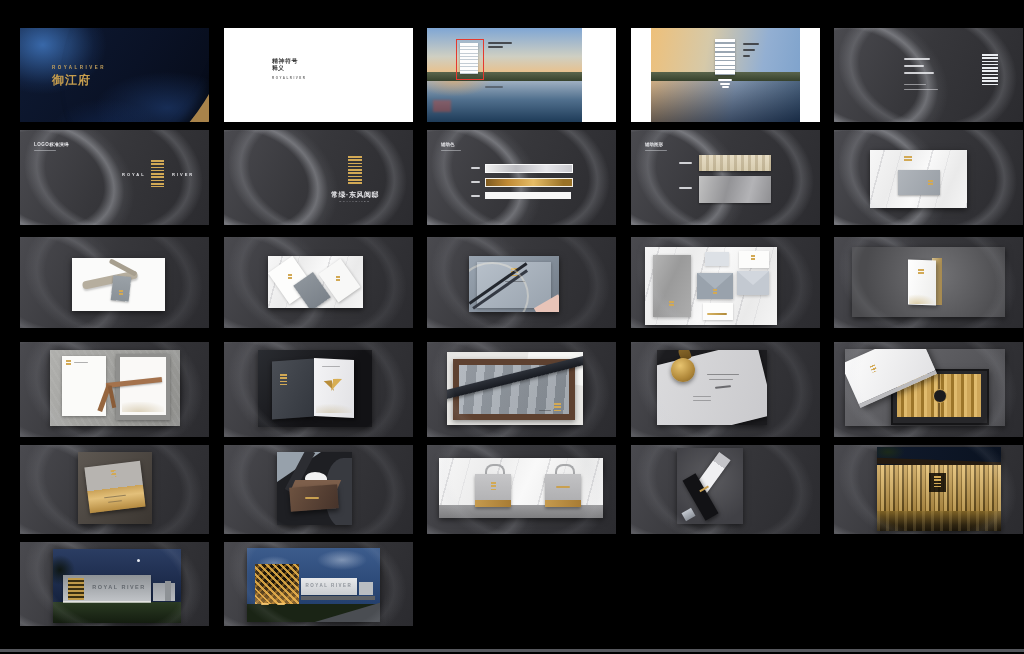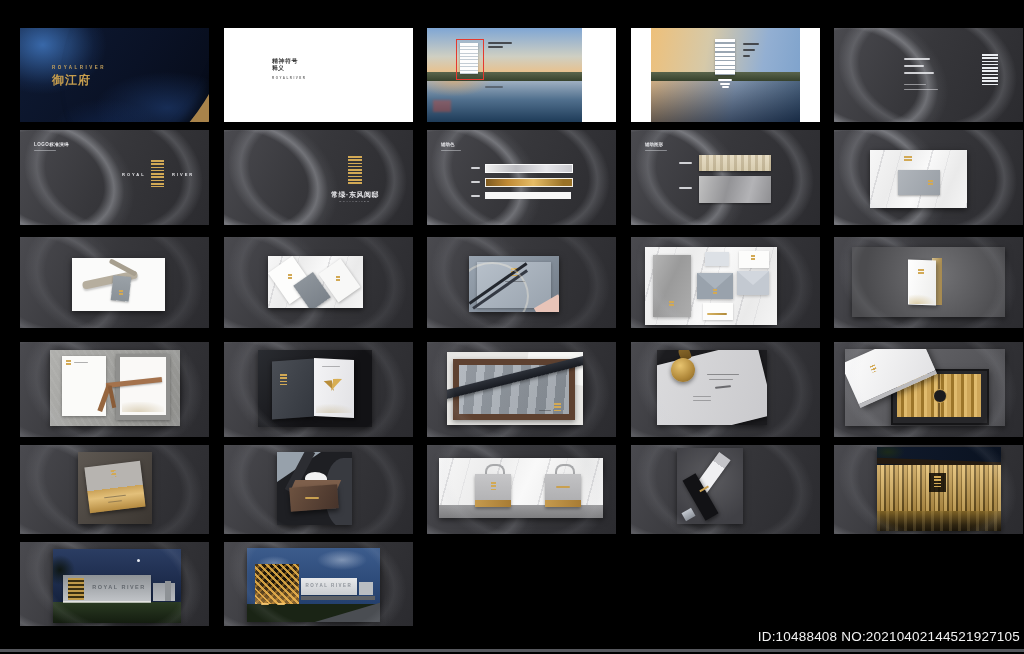--- a/index.html
+++ b/index.html
@@ -331,16 +331,15 @@
       <div class="a cap" style="left:56px;top:35px;width:52px;text-align:center;font-size:4.5px;letter-spacing:1.5px;color:#8e939a;">ROYAL RIVER</div>
       <div class="a" style="left:112px;top:34px;width:14px;height:13px;background:#b9bdc2;"></div>
       <div class="a" style="left:0;top:56px;right:0;bottom:0;background:#1a2415;"></div>
       <div class="a" style="left:40px;top:50px;right:0;bottom:0;background:#4a4d52;clip-path:polygon(30% 100%,100% 20%,100% 100%);"></div>
       <div class="a" style="left:54px;top:48px;width:74px;height:4px;background:#5d6065;"></div>
       <div class="a" style="left:14px;top:55px;width:8px;height:2px;background:rgba(250,200,110,.9);border-radius:2px;"></div>
       <div class="a" style="left:30px;top:55px;width:8px;height:2px;background:rgba(250,200,110,.9);border-radius:2px;"></div>
     </div>
   </article>
 
-  <div class="fid">ID:10488408 NO:20210402144521927105</div>
   <div class="bline"></div>
 
 </div>
 
 </body></html>

